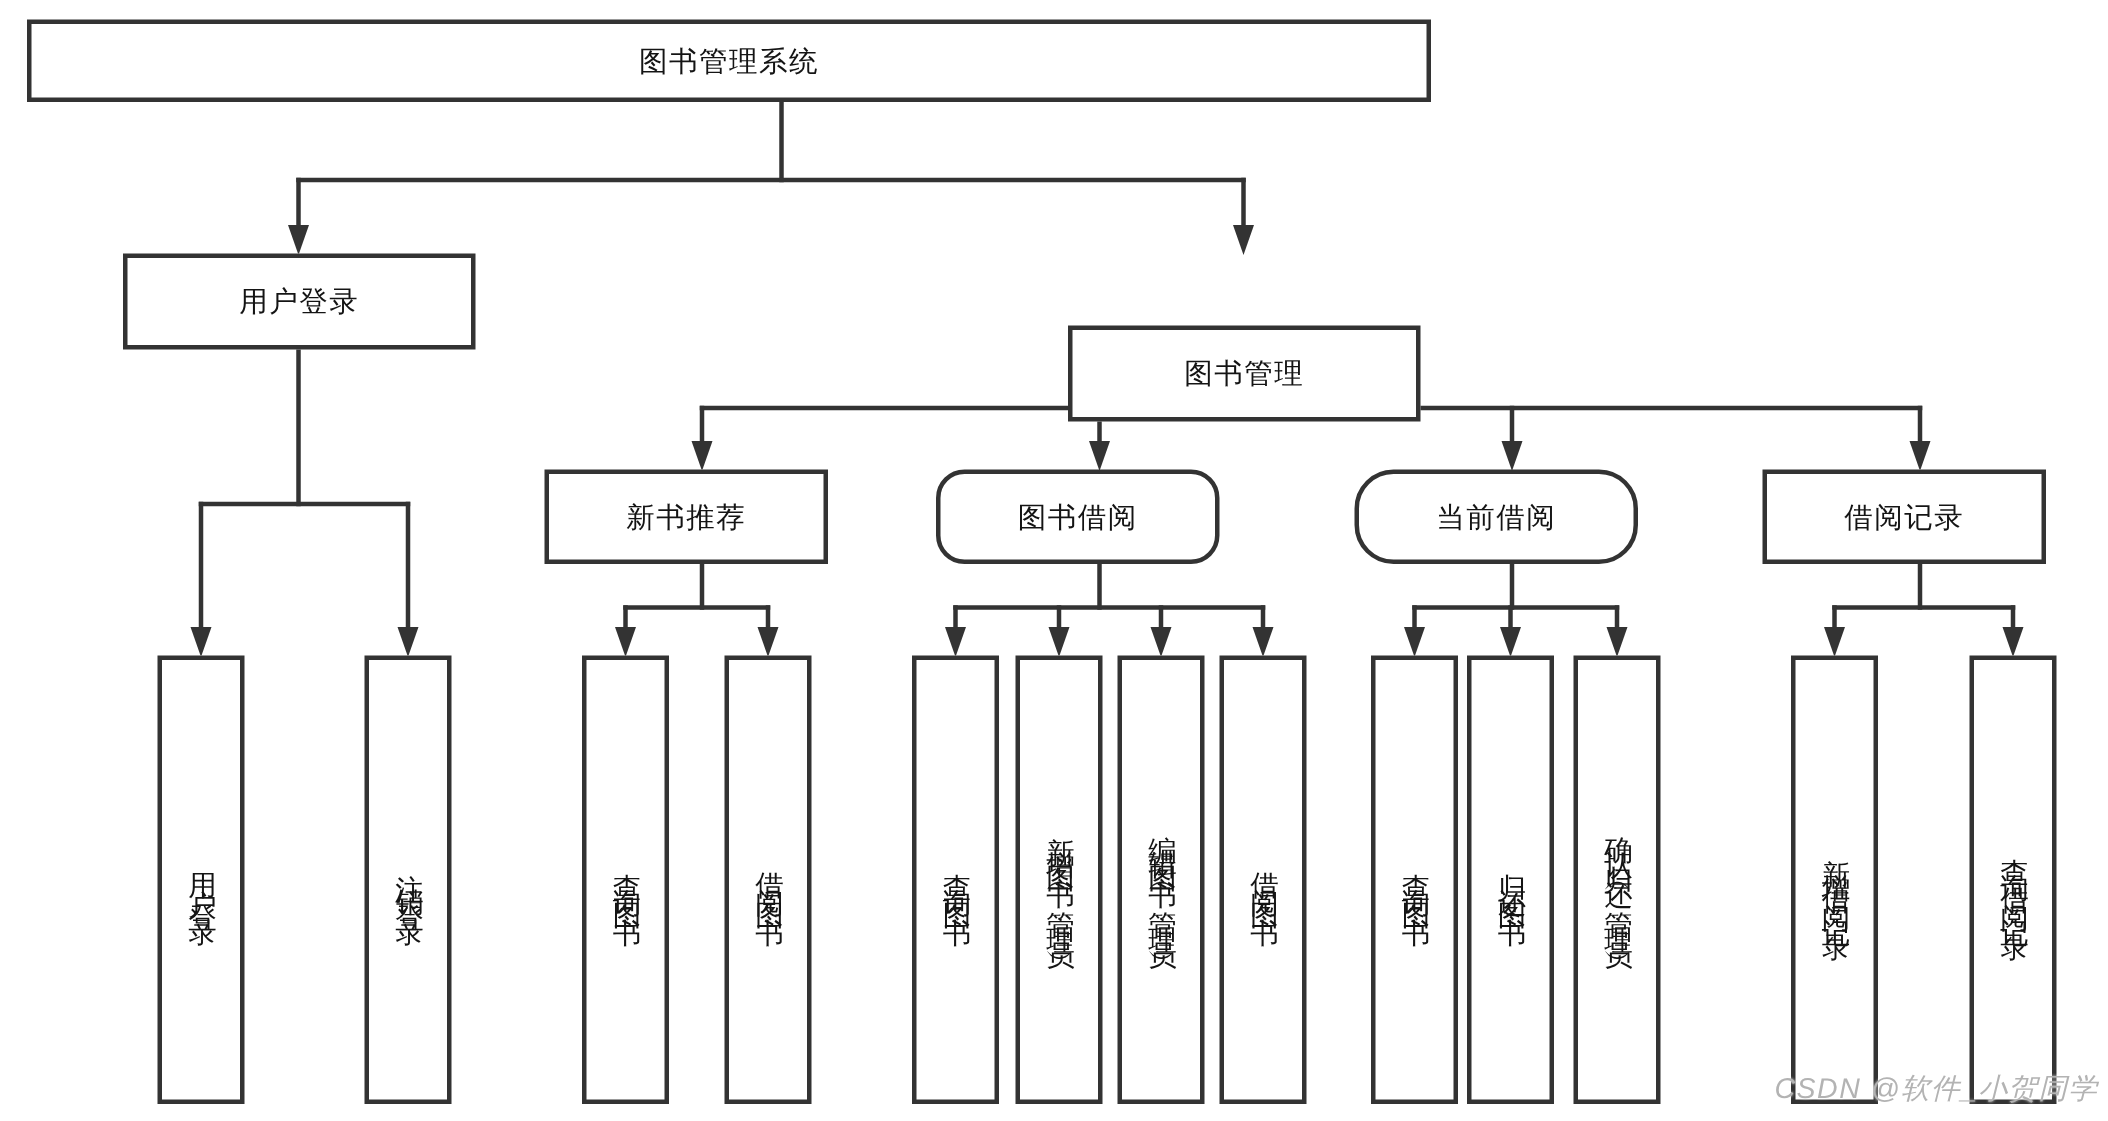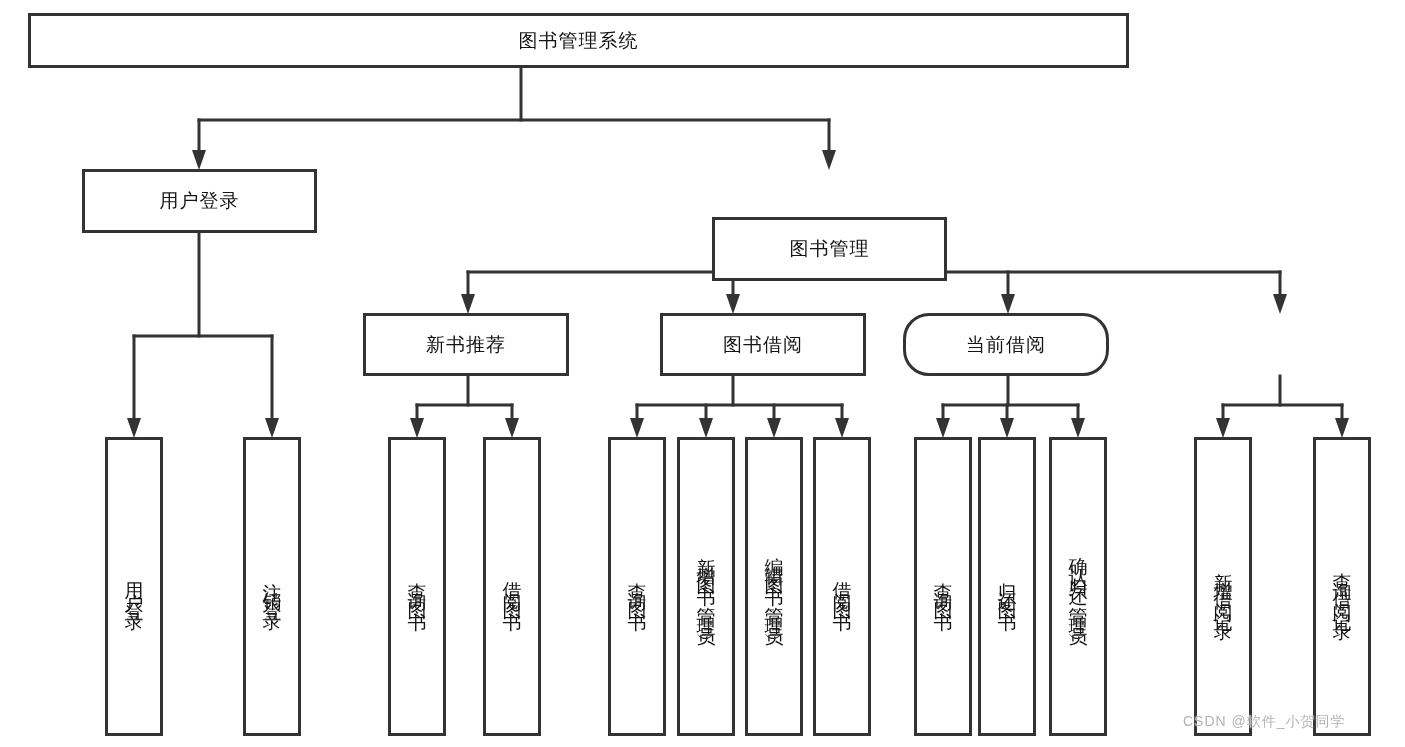--- a/index.html
+++ b/index.html
@@ -30,51 +30,52 @@
     border: 3px solid #333333;
     display: flex;
     align-items: center;
     justify-content: center;
     color: #141414;
     font-size: 19px;
     font-weight: 500;
     letter-spacing: 1px;
     text-align: center;
   }
-  .node.root   { left: 28px;  top: 13px;  width: 1101px; height: 55px; }
+  .node.root   { left: 18px;  top: 13px;  width: 936px; height: 55px; }
   .node.lvl2a  { left: 82px;  top: 169px; width: 235px;  height: 64px; }
   .node.lvl2b  { left: 712px; top: 169px; width: 235px;  height: 64px; margin-top: 48px; }
-  .node.lvl3   { top: 313px;  width: 206px; height: 63px; }
+  .node.lvl3   { top: 313px;  width: 189px; height: 63px; }
   .node.l3-0   { left: 363px; }
-  .node.l3-1   { left: 660px; }
+  .node.l3-1   { left: 624px; border-radius: 19px; }
   .node.l3-2   { left: 903px; border-radius: 26px; }
   .node.l3-3   { left: 1175px; }
   .node.leaf   { top: 437px;  width: 58px; height: 299px; }
   .leaf span {
     writing-mode: vertical-lr;
     text-orientation: mixed;
     letter-spacing: 10px;
     font-size: 19px;
     white-space: nowrap;
   }
   
   .lf-a0 { left: 105px; }  .lf-a1 { left: 243px; }
   .lf-b0 { left: 388px; }  .lf-b1 { left: 483px; }
   .lf-c0 { left: 608px; }  .lf-c1 { left: 677px; }  .lf-c2 { left: 745px; }  .lf-c3 { left: 813px; }
   .lf-d0 { left: 914px; }  .lf-d1 { left: 978px; }  .lf-d2 { left: 1049px; }
   .lf-e0 { left: 1194px; } .lf-e1 { left: 1313px; }
   .watermark {
     position: absolute;
     left: 1183px;
     top: 713px;
-    font-size: 14px;
+    font-size: 19px;
     color: #b3b3b3;
     letter-spacing: 1px;
     white-space: nowrap;
     text-shadow: 0 0 2px #ffffff;
+    font-style: italic;
   }
 </style>
 </head>
 <body>
 
 <div class="canvas">
 
   <svg class="connectors" viewBox="0 0 1405 747" xmlns="http://www.w3.org/2000/svg">
     <g stroke="#333333" stroke-width="3" fill="none" stroke-linecap="square">
 
@@ -161,20 +162,23 @@
 
   <div class="node lvl3 l3-0">
     <span>新书推荐</span>
   </div>
   <div class="node lvl3 l3-1">
     <span>图书借阅</span>
   </div>
   <div class="node lvl3 l3-2">
     <span>当前借阅</span>
   </div>
+  <div class="node lvl3 l3-3">
+    <span>借阅记录</span>
+  </div>
 
   <div class="node leaf lf-a0">
     <span>用户登录</span>
   </div>
   <div class="node leaf lf-a1">
     <span>注销登录</span>
   </div>
 
   <div class="node leaf lf-b0">
     <span>查询图书</span>

